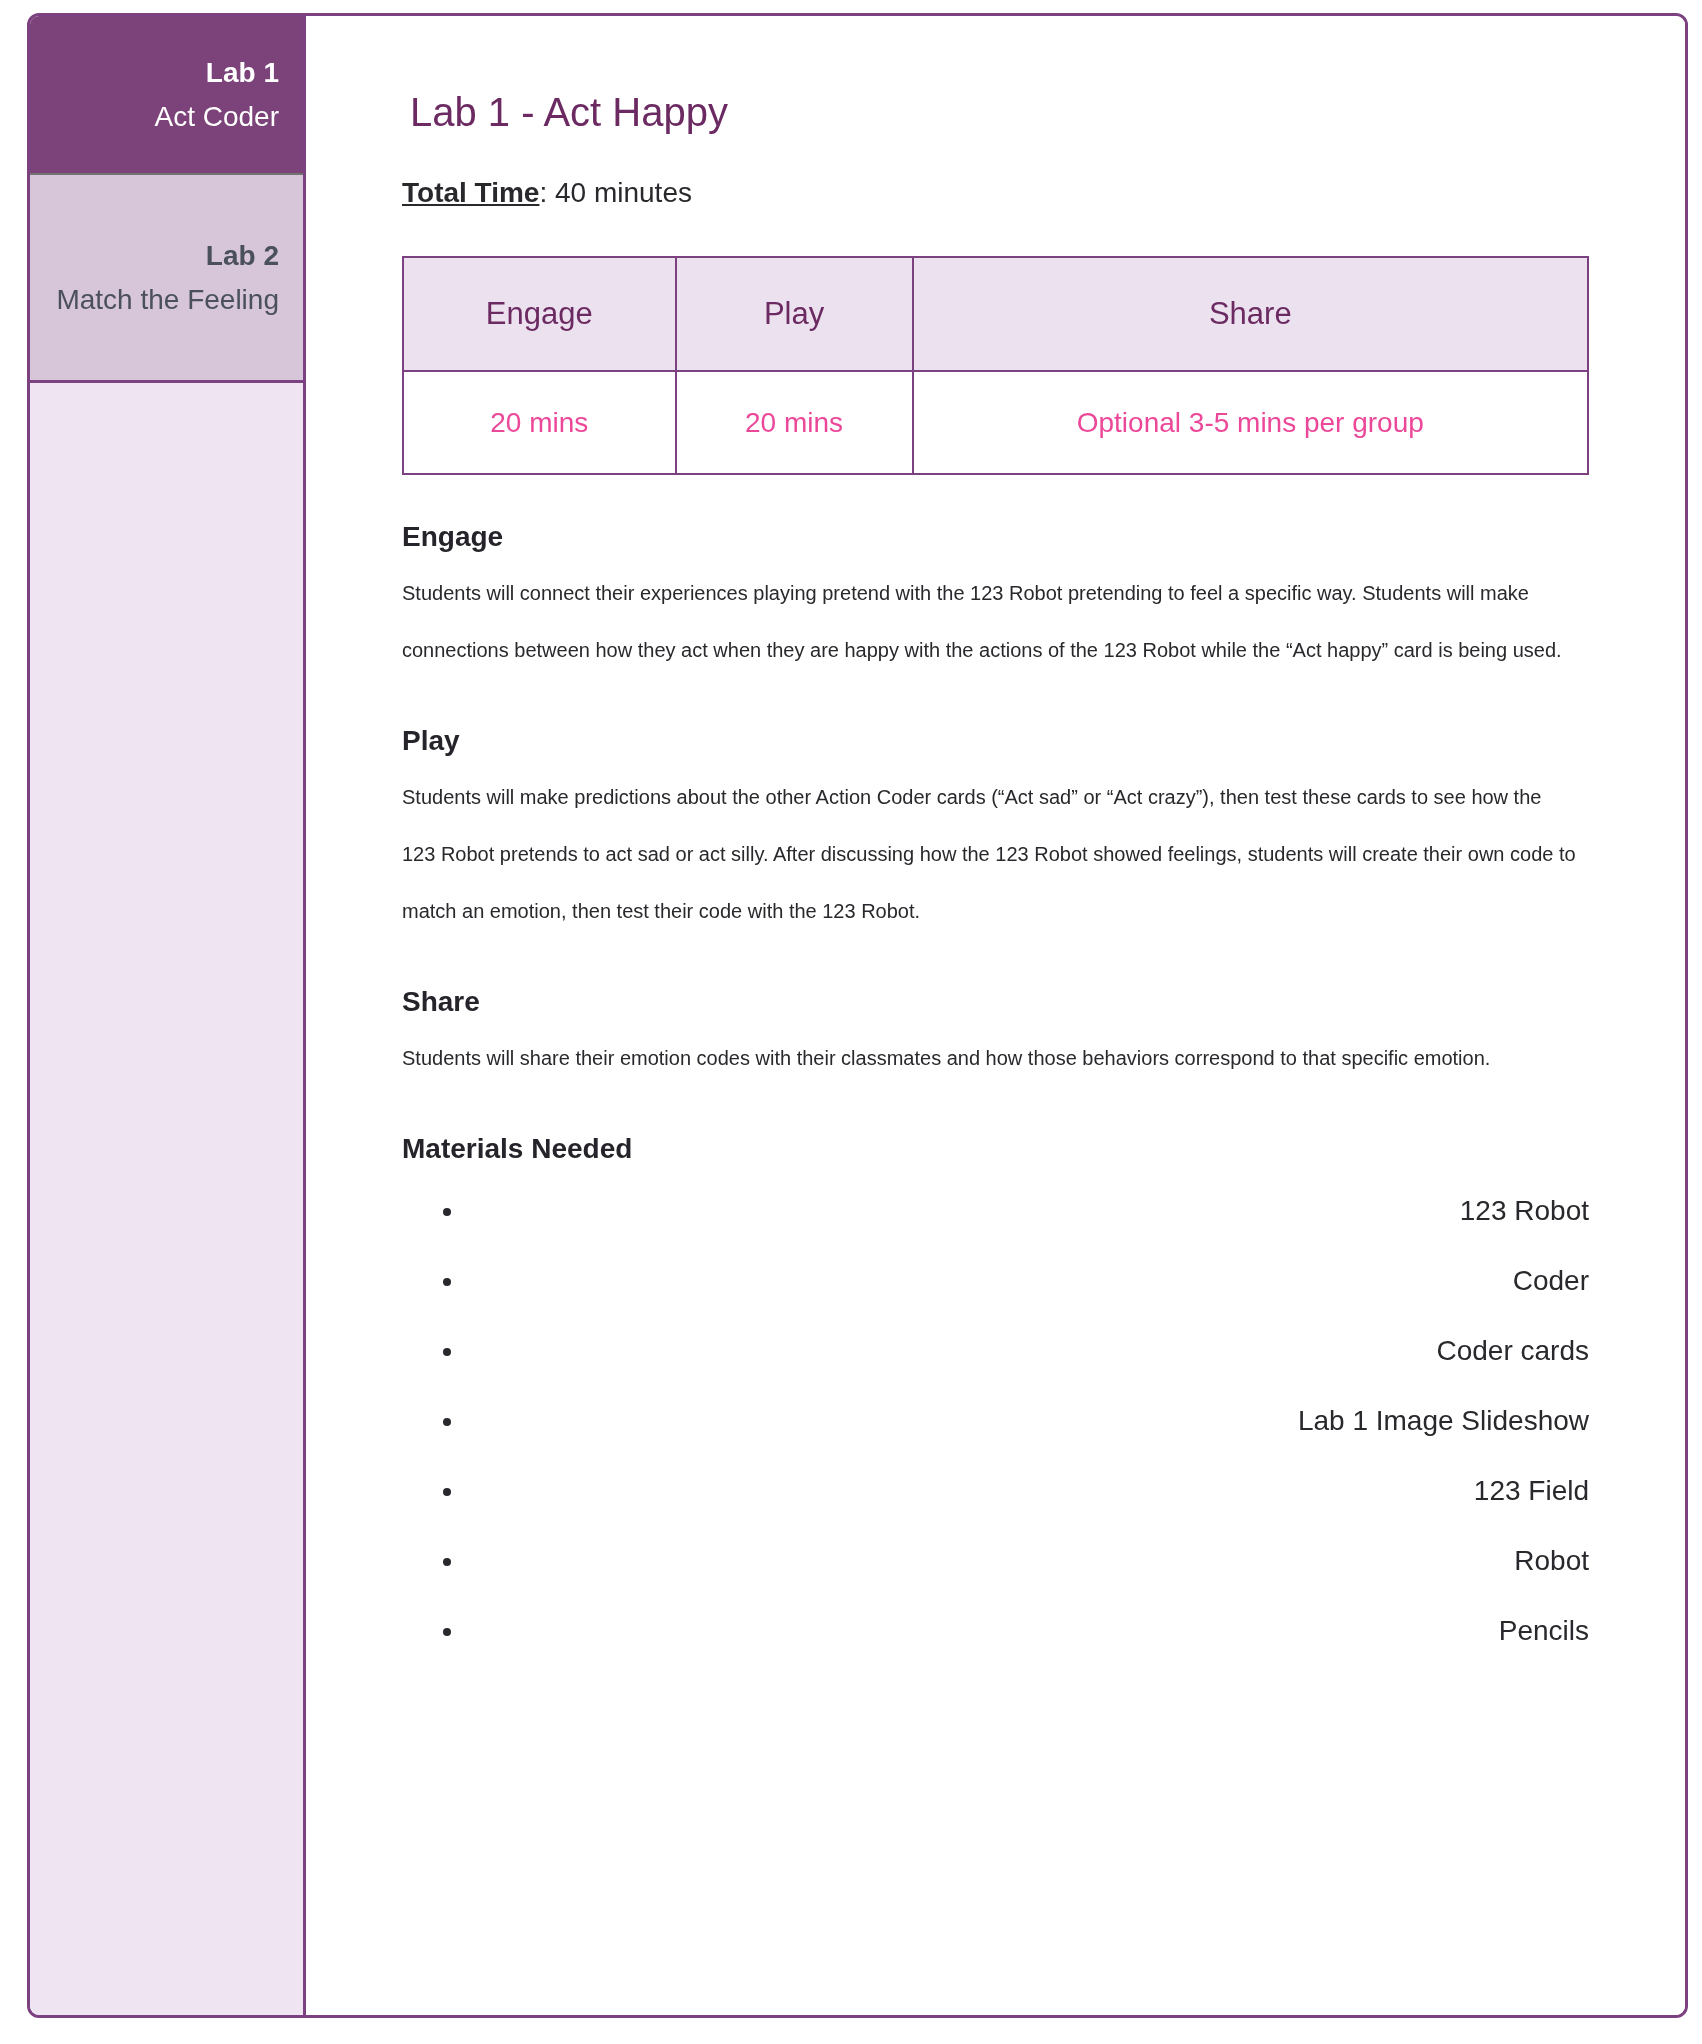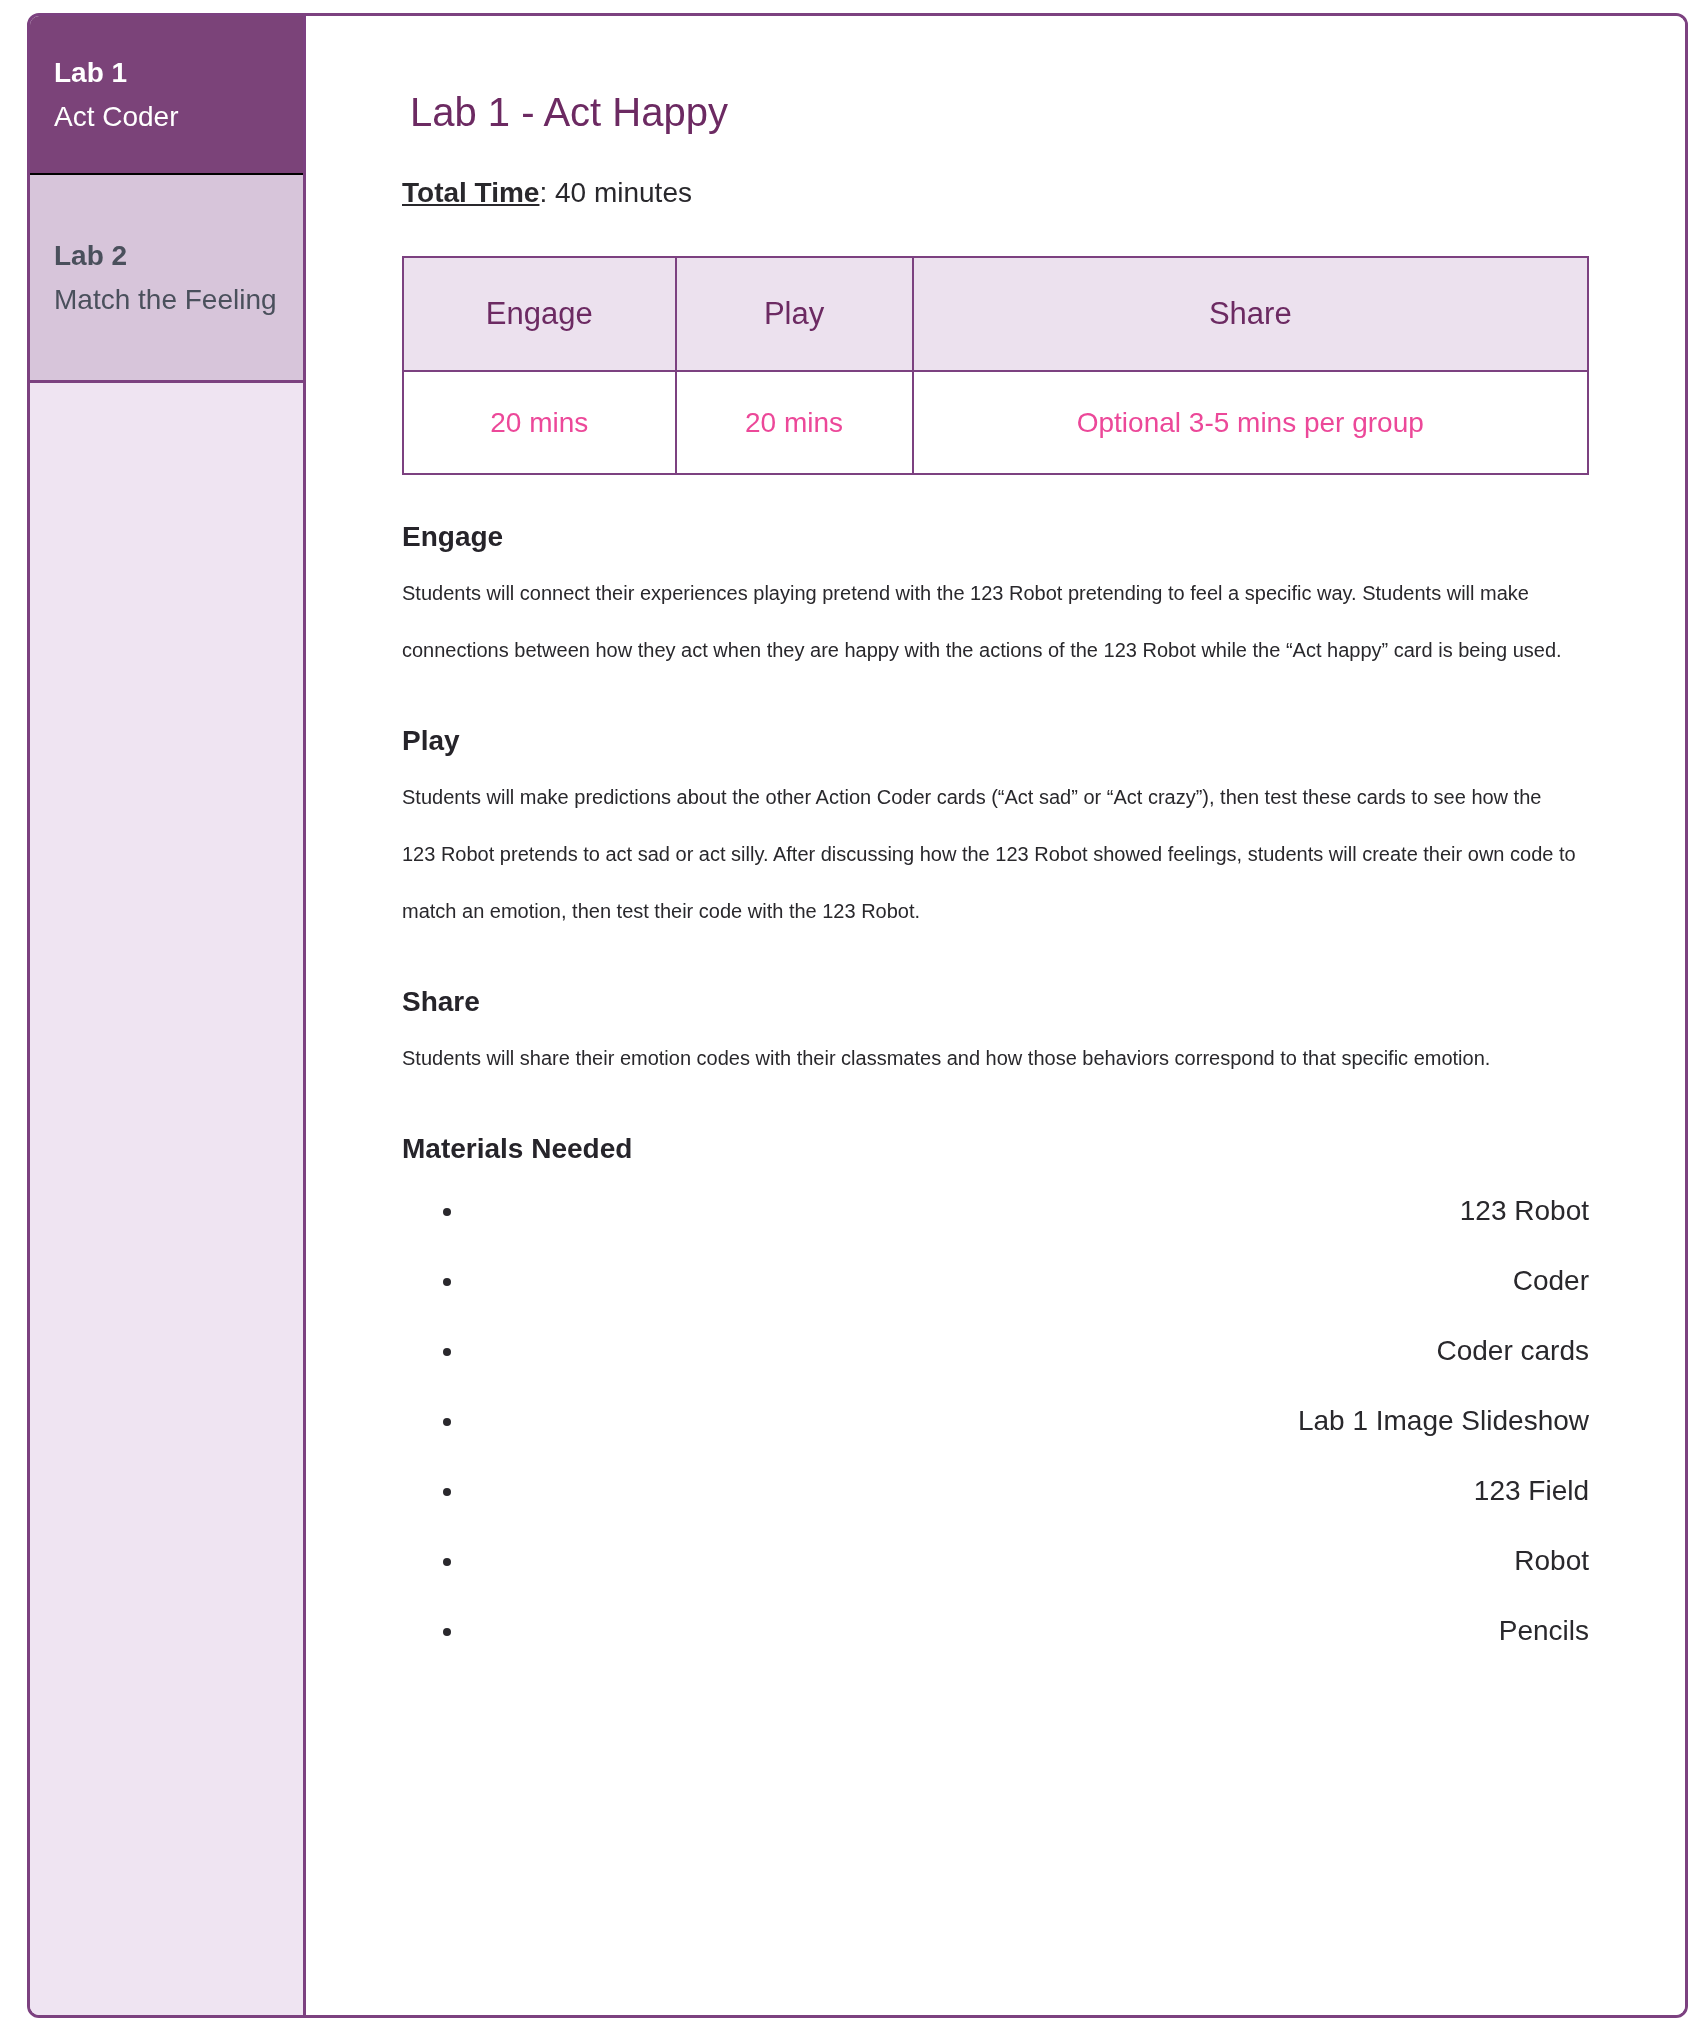--- a/index.html
+++ b/index.html
@@ -27,42 +27,42 @@
   
   .sidebar {
     flex: 0 0 276px;
     width: 276px;
     box-sizing: border-box;
     border-right: 3px solid #7c4180;
     display: flex;
     flex-direction: column;
   }
   .tab {
-    text-align: left;
+    text-align: right;
     font-size: 28px;
     line-height: 44px;
     display: flex;
     flex-direction: column;
     justify-content: center;
     box-sizing: border-box;
     padding: 10px 24px;
     cursor: pointer;
   }
   .tab-title { font-weight: 700; }
   .tab-subtitle { font-weight: 400; }
   .tab-active {
     height: 157px;
     background: #7b4379;
     color: #ffffff;
   }
   .tab-inactive {
     height: 210px;
     background: #d7c5da;
     color: #4a505c;
-    border-top: 2px solid #000000;
+    border-top: 2px solid #737373;
     border-bottom: 3px solid #7c4180;
   }
   .sidebar-fill {
     flex: 1;
     background: #efe4f2;
   }
   
   .content {
     flex: 1;
     box-sizing: border-box;

